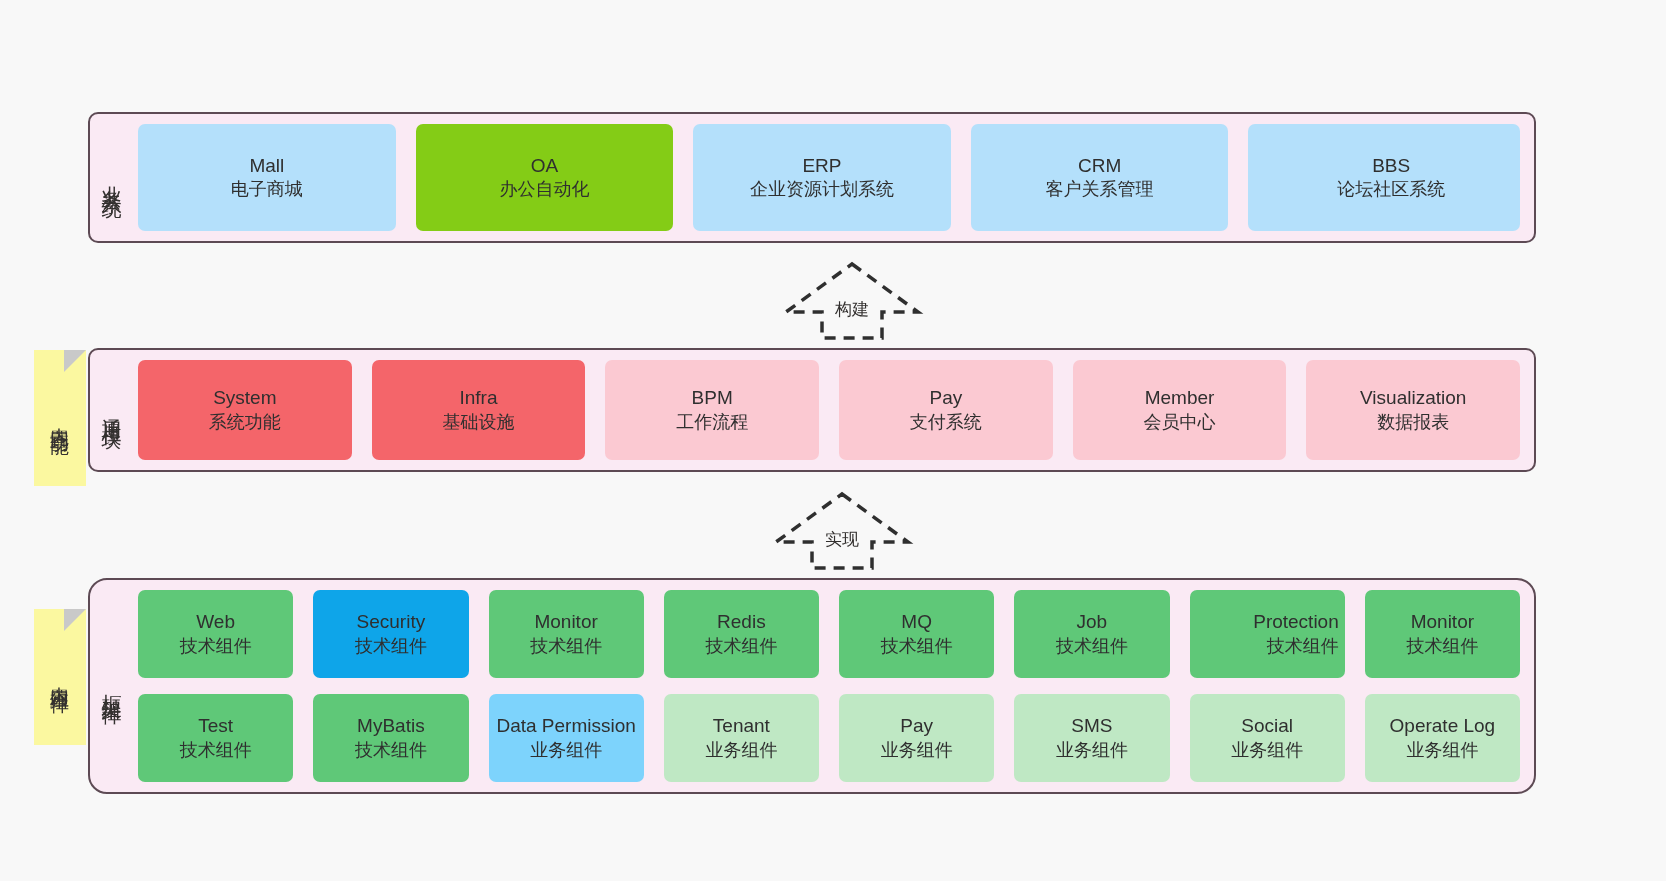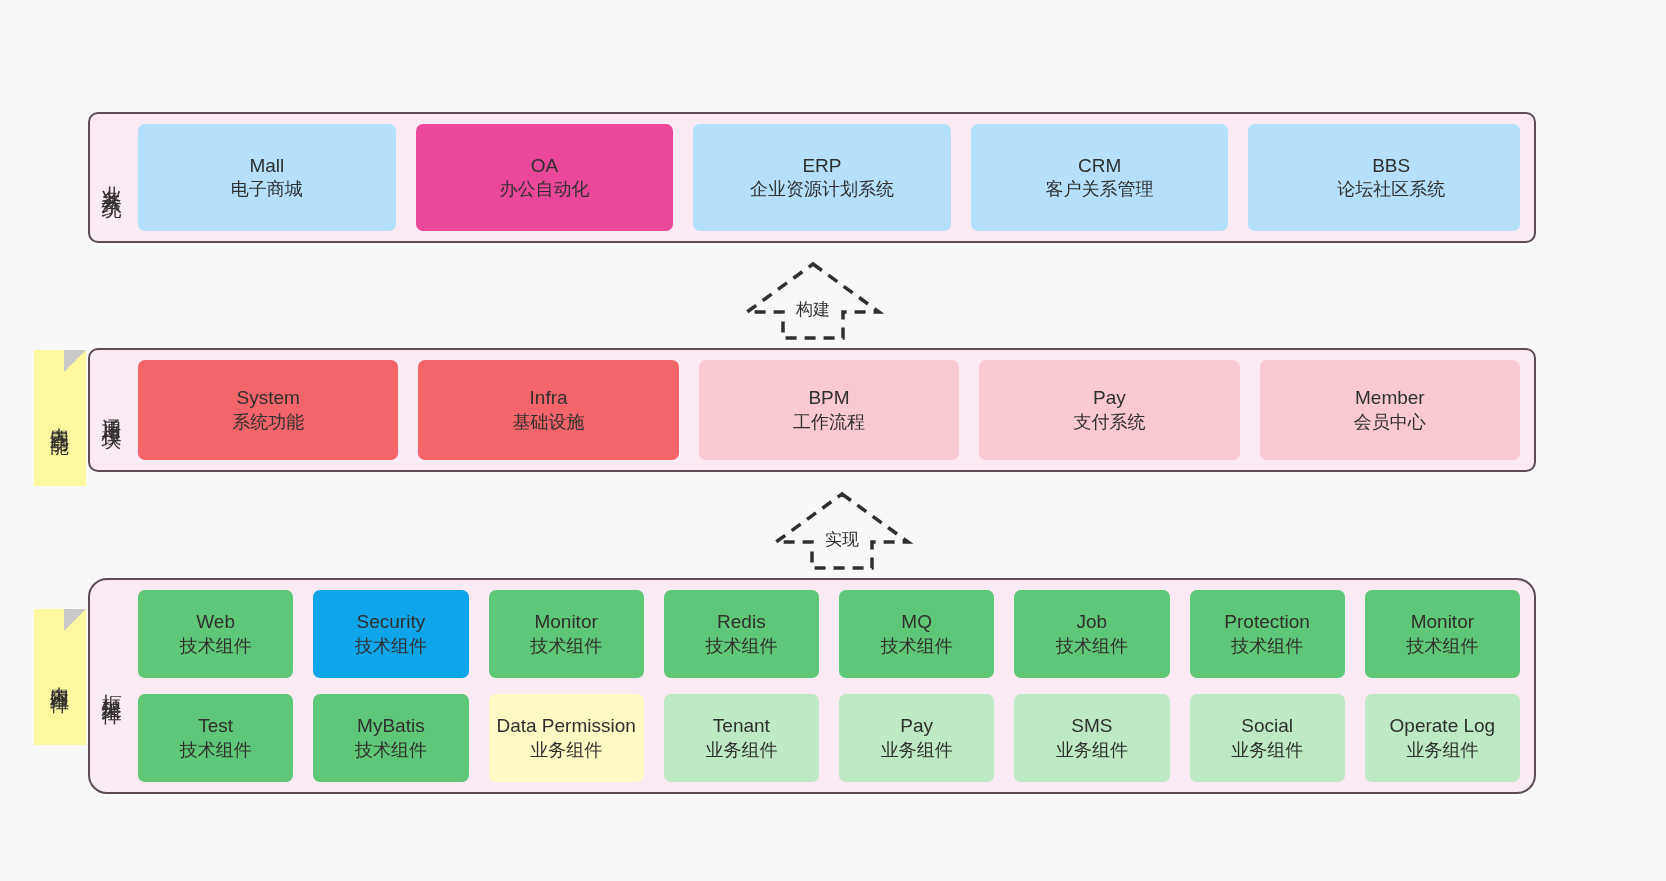--- a/index.html
+++ b/index.html
@@ -117,41 +117,41 @@
 <div id="stage">
 
   <div class="layer" id="layer-0" style="left:88px; top:112px; width:1448px; height:131px;">
     <div class="layer-title">业务系统</div>
     <div class="layer-body">
         <div class="cell-row">
           <div class="cell c-blue" style="background: rgb(180, 224, 251);">
             <div class="t1">Mall</div>
             <div class="t2">电子商城</div>
           </div>
-          <div class="cell c-blue" style="background: #ec4899;">
+          <div class="cell c-blue" style="background: #84cc16;">
             <div class="t1">OA</div>
             <div class="t2">办公自动化</div>
           </div>
           <div class="cell c-blue" style="background: rgb(180, 224, 251);">
             <div class="t1">ERP</div>
             <div class="t2">企业资源计划系统</div>
           </div>
           <div class="cell c-blue" style="background: rgb(180, 224, 251);">
             <div class="t1">CRM</div>
             <div class="t2">客户关系管理</div>
           </div>
           <div class="cell c-blue" style="background: rgb(180, 224, 251); padding-left: 20px;">
             <div class="t1">BBS</div>
             <div class="t2">论坛社区系统</div>
           </div>
         </div>
       </div>
   </div>
 
-  <div class="arrow" id="arrow-build" style="left:743px; top:260px; width:140px; height:82px;">
+  <div class="arrow" id="arrow-build" style="left:782px; top:260px; width:140px; height:82px;">
     <svg width="140" height="82" viewBox="0 0 140 82" fill="none">
       <path d="M70 4 L136 52 L100 52 L100 78 L40 78 L40 52 L4 52 Z" stroke="#2f2f2f" stroke-width="3.5" stroke-dasharray="11 8" stroke-linejoin="miter" fill="#f8f8f8"></path>
     </svg>
     <span class="alabel" style="top:38px;">构建</span>
   </div>
 
   <div class="note" id="note-0" style="left:34px; top:350px; height:136px;">
     <span>内置功能</span>
   </div>
 
@@ -171,20 +171,24 @@
             <div class="t1">BPM</div>
             <div class="t2">工作流程</div>
           </div>
           <div class="cell c-pink" style="background: rgb(251, 201, 210);">
             <div class="t1">Pay</div>
             <div class="t2">支付系统</div>
           </div>
           <div class="cell c-pink" style="background: rgb(251, 201, 210);">
             <div class="t1">Member</div>
             <div class="t2">会员中心</div>
+          </div>
+          <div class="cell c-pink" style="background: rgb(251, 201, 210);">
+            <div class="t1">Visualization</div>
+            <div class="t2">数据报表</div>
           </div>
         </div>
       </div>
   </div>
 
   <div class="arrow" id="arrow-implement" style="left:772px; top:490px; width:140px; height:82px;">
     <svg width="140" height="82" viewBox="0 0 140 82" fill="none">
       <path d="M70 4 L136 52 L100 52 L100 78 L40 78 L40 52 L4 52 Z" stroke="#2f2f2f" stroke-width="3.5" stroke-dasharray="11 8" stroke-linejoin="miter" fill="#f8f8f8"></path>
     </svg>
     <span class="alabel" style="top:38px;">实现</span>
@@ -215,39 +219,39 @@
             <div class="t2">技术组件</div>
           </div>
           <div class="cell c-green" style="background: rgb(95, 200, 120);">
             <div class="t1">MQ</div>
             <div class="t2">技术组件</div>
           </div>
           <div class="cell c-green" style="background: rgb(95, 200, 120);">
             <div class="t1">Job</div>
             <div class="t2">技术组件</div>
           </div>
-          <div class="cell c-green" style="background: rgb(95, 200, 120);">
+          <div class="cell c-green" style="background: rgb(95, 200, 120); align-items: flex-end;">
             <div class="t1">Protection</div>
             <div class="t2">技术组件</div>
           </div>
           <div class="cell c-green" style="background: rgb(95, 200, 120);">
             <div class="t1">Monitor</div>
             <div class="t2">技术组件</div>
           </div>
         </div>
         <div class="cell-row">
           <div class="cell c-green" style="background: rgb(95, 200, 120);">
             <div class="t1">Test</div>
             <div class="t2">技术组件</div>
           </div>
           <div class="cell c-green" style="background: rgb(95, 200, 120);">
             <div class="t1">MyBatis</div>
             <div class="t2">技术组件</div>
           </div>
-          <div class="cell c-lightgreen" style="background: #fef9c3;">
+          <div class="cell c-lightgreen" style="background: #7dd3fc;">
             <div class="t1">Data Permission</div>
             <div class="t2">业务组件</div>
           </div>
           <div class="cell c-lightgreen" style="background: rgb(191, 232, 196);">
             <div class="t1">Tenant</div>
             <div class="t2">业务组件</div>
           </div>
           <div class="cell c-lightgreen" style="background: rgb(191, 232, 196);">
             <div class="t1">Pay</div>
             <div class="t2">业务组件</div>

